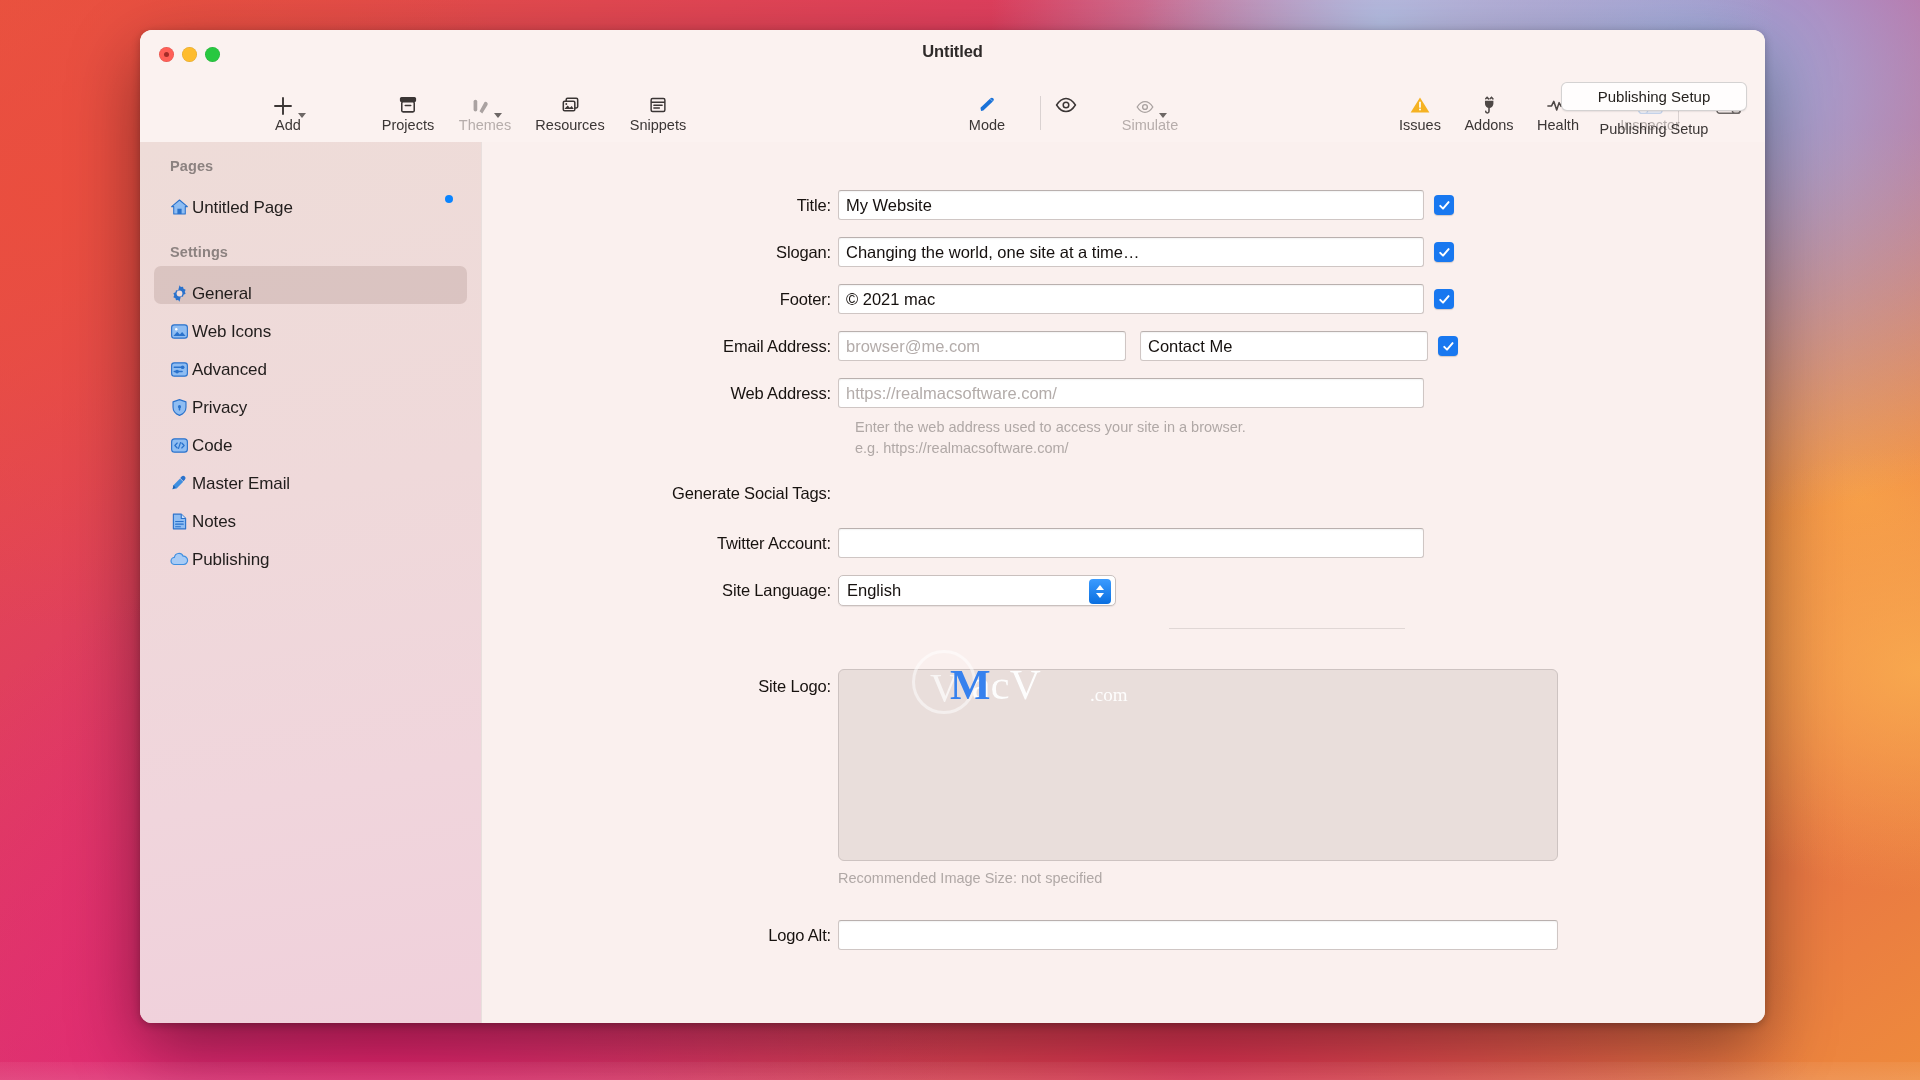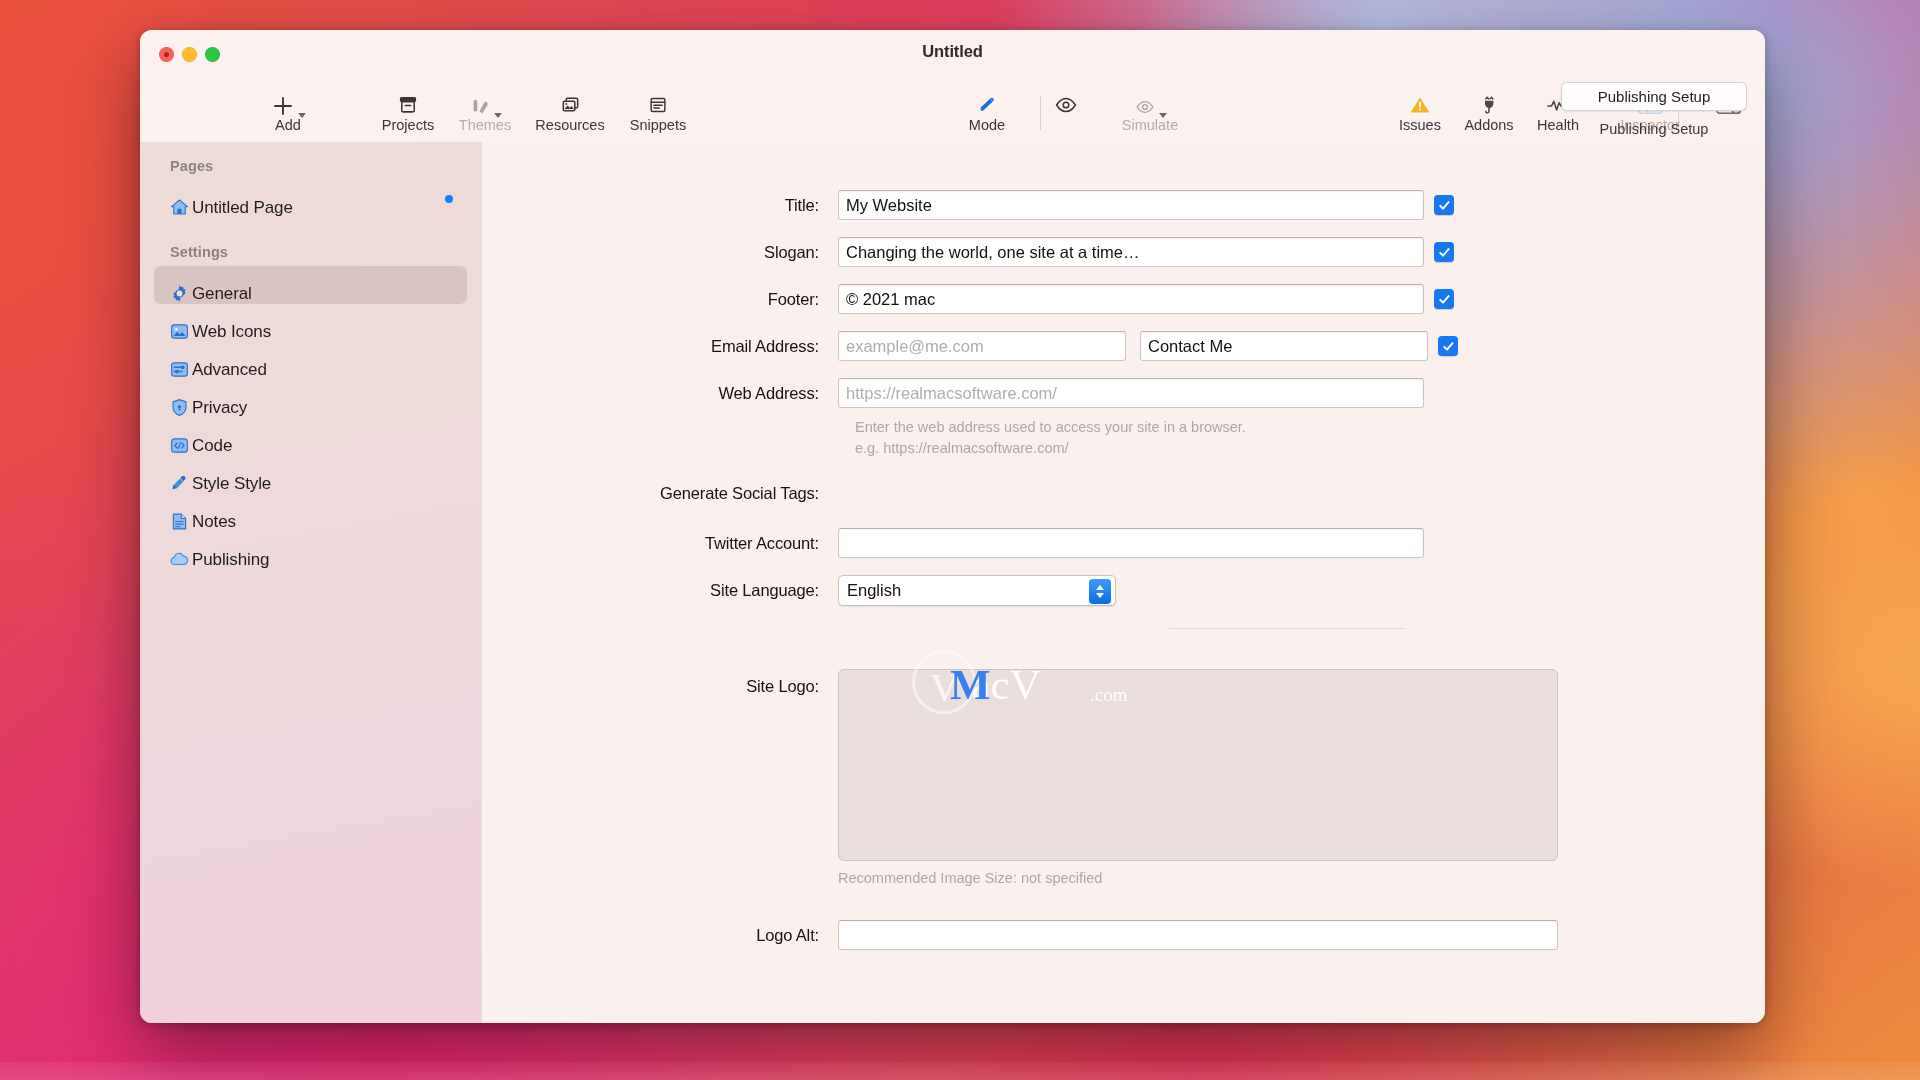--- a/index.html
+++ b/index.html
@@ -172,21 +172,21 @@
   }
 
   .frow {
     display:flex; align-items:center;
     margin-bottom: 17px;
   }
   .flabel {
     width: 356px;
     flex: 0 0 356px;
     text-align: right;
-    padding-right: 19px;
+    padding-right: 7px;
     font-size: 16.5px;
     color: #17120f;
     letter-spacing: -0.15px;
   }
   .fctrl { display:flex; align-items:center; gap: 10px; }
 
   .tfield {
     height: 30px;
     background: #ffffff;
     border: 1px solid #cfc6c4;
@@ -536,21 +536,21 @@
         </div>
 
         <div class="sb-row">
           <span class="sb-ico">
             <svg width="21" height="21" viewBox="0 0 24 24">
               <path d="M14.4 4 a2.6 2.6 0 0 1 3.7 3.7 l-1.6 1.6 -3.7-3.7 z" fill="#2a72cc"></path>
               <path d="M12.6 6.4 l3.7 3.7 -7.6 7.6 -4.6 1 1-4.6 z" fill="#3f8fe0"></path>
               <path d="M4.1 18.6 l1-4.6 2.6 2.6 z" fill="#1e5fae"></path>
             </svg>
           </span>
-          <span class="sb-label">Style Style</span>
+          <span class="sb-label">Master Email</span>
         </div>
 
         <div class="sb-row">
           <span class="sb-ico">
             <svg width="21" height="21" viewBox="0 0 24 24">
               <path d="M5 3.6 h9 l5 5 v11.8 H5 z" fill="#8fbdf2" stroke="#2a72cc" stroke-width="1.3" stroke-linejoin="round"></path>
               <path d="M14 3.6 v5 h5" fill="#cfe3fa" stroke="#2a72cc" stroke-width="1.3" stroke-linejoin="round"></path>
               <path d="M7.6 12 h8.6 M7.6 15 h8.6 M7.6 18 h5.4" stroke="#2a72cc" stroke-width="1.4" stroke-linecap="round"></path>
             </svg>
           </span>
@@ -602,21 +602,21 @@
                 <svg width="13" height="13" viewBox="0 0 14 14">
                     <path d="M2.4 7.4 L5.4 10.4 L11.4 3.4" stroke="#fff" stroke-width="2.1" fill="none" stroke-linecap="round" stroke-linejoin="round"></path>
                   </svg>
               </div>
             </div>
           </div>
 
           <div class="frow">
             <div class="flabel">Email Address:</div>
             <div class="fctrl">
-              <div class="tfield w-half ph">example@me.com</div>
+              <div class="tfield w-half ph">browser@me.com</div>
               <div class="tfield w-half" style="margin-left:4px">Contact Me</div>
               <div class="cbox">
                 <svg width="13" height="13" viewBox="0 0 14 14">
                     <path d="M2.4 7.4 L5.4 10.4 L11.4 3.4" stroke="#fff" stroke-width="2.1" fill="none" stroke-linecap="round" stroke-linejoin="round"></path>
                   </svg>
               </div>
             </div>
           </div>
 
           <div class="frow">

